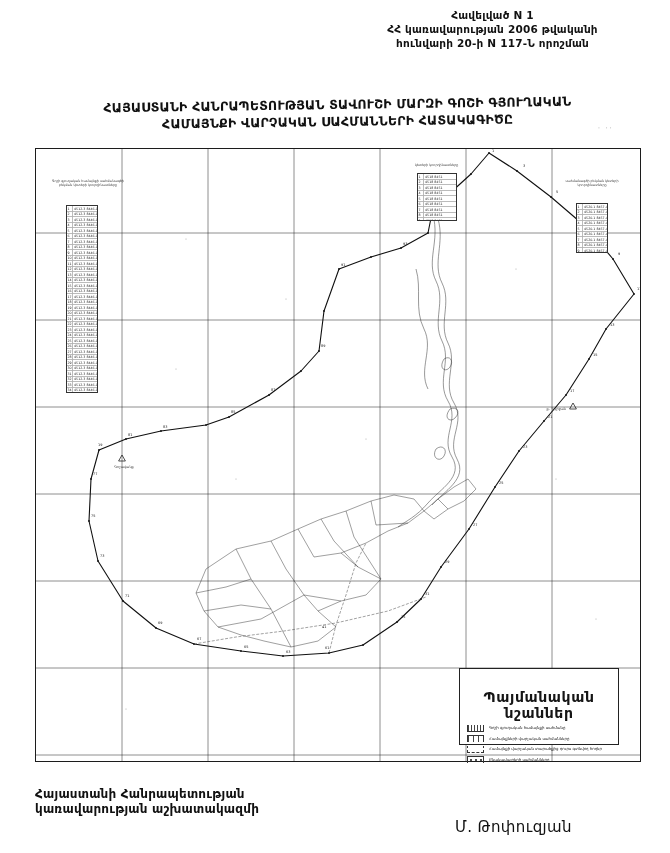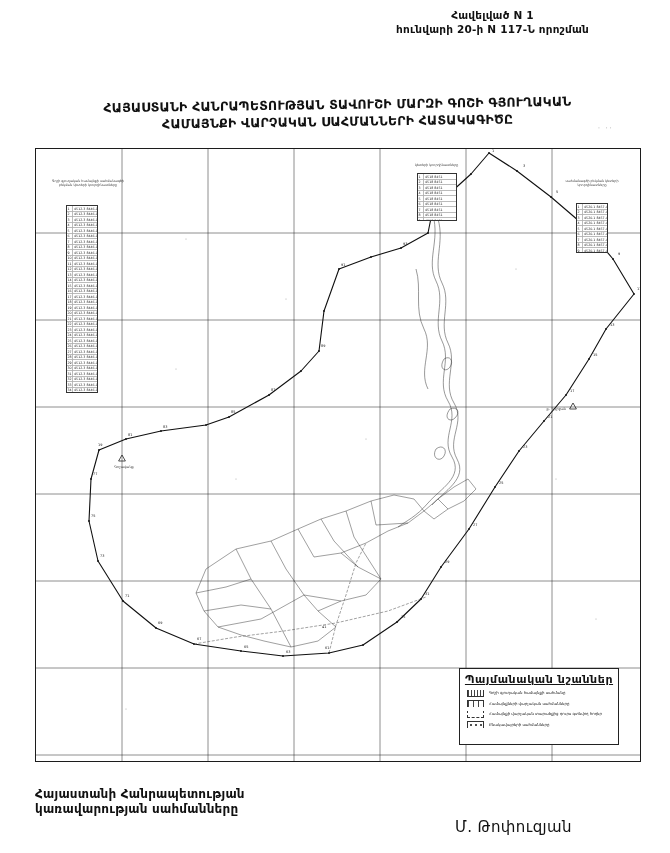--- a/index.html
+++ b/index.html
@@ -30,22 +30,22 @@
   .tbl-scale{width:200%;transform:scale(.5);transform-origin:0 0;}
   .tr{height:10px;line-height:10px;border-bottom:0.8px solid #777;
     font-size:6.5px;white-space:nowrap;overflow:hidden;color:#222;display:flex;padding:0 1px;}
   .tr .idx{width:10px;border-right:0.8px solid #777;margin-right:2px;flex:0 0 auto;}
   .tbl-caption{position:absolute;color:#222;overflow:visible;}
   .tbl-caption .cap-scale{width:200%;transform:scale(.5);transform-origin:0 0;
     font-size:6.5px;line-height:7.5px;text-align:center;color:#333;}
   
   .legend{position:absolute;left:423px;top:519px;width:158px;height:75px;
     border:1px solid #222;background:#fff;}
-  .legend-title{font-weight:bold;font-size:11px;text-align:center;margin-top:4px;
-    letter-spacing:.6px;color:#151515;text-decoration:underline;}
+  .legend-title{font-weight:bold;font-size:14px;text-align:center;margin-top:20px;
+    letter-spacing:.6px;color:#151515;}
   .legend-row{display:flex;align-items:center;margin:3.5px 0 0 7px;height:7px;overflow:hidden;}
   .sym{width:15px;height:6px;border:0.8px solid #333;margin-right:5px;flex:0 0 auto;background:#fff;}
   .s1{background:repeating-linear-gradient(90deg,#444 0 1px,transparent 1px 3px);}
   .s2{background:repeating-linear-gradient(90deg,#444 0 1.2px,transparent 1.2px 5px);}
   .s3{border-style:dashed;}
   .s4{background:
       radial-gradient(circle at 3px 3px,#444 .7px,transparent .8px),
       radial-gradient(circle at 8px 3px,#444 .7px,transparent .8px),
       radial-gradient(circle at 13px 3px,#444 .7px,transparent .8px);}
   .legend-label{font-size:7px;transform:scale(.55);transform-origin:0 50%;
@@ -55,20 +55,21 @@
     font-size:12px;line-height:15px;letter-spacing:.2px;}
   .signature{position:absolute;left:455px;top:818px;font-weight:normal;font-size:15px;letter-spacing:.4px;}
 </style>
 </head>
 <body>
 
 <div class="sheet">
 
   <div class="appendix">
     <div>Հավելված N 1</div>
+    <div>ՀՀ կառավարության 2006 թվականի</div>
     <div>հունվարի 20-ի N 117-Ն որոշման</div>
   </div>
 
   <div class="doc-title">
     <div>ՀԱՅԱՍՏԱՆԻ ՀԱՆՐԱՊԵՏՈՒԹՅԱՆ ՏԱՎՈՒՇԻ ՄԱՐԶԻ ԳՈՇԻ ԳՅՈՒՂԱԿԱՆ</div>
     <div>ՀԱՄԱՅՆՔԻ ՎԱՐՉԱԿԱՆ  ՍԱՀՄԱՆՆԵՐԻ ՀԱՏԱԿԱԳԻԾԸ</div>
   </div>
 
   <div class="stray-marks">· ··</div>
 
@@ -493,17 +494,17 @@
           <div class="legend-row">
             <div class="sym s4"></div>
             <span class="legend-label">Բնակավայրերի սահմանները</span>
           </div>
         </div>
     </div>
   </div>
 
   <div class="footer-left">
     <div>Հայաստանի Հանրապետության</div>
-    <div>կառավարության սահմանները</div>
+    <div>կառավարության աշխատակազմի</div>
   </div>
   <div class="signature">Մ. Թոփուզյան</div>
 
 </div>
 
 </body></html>

